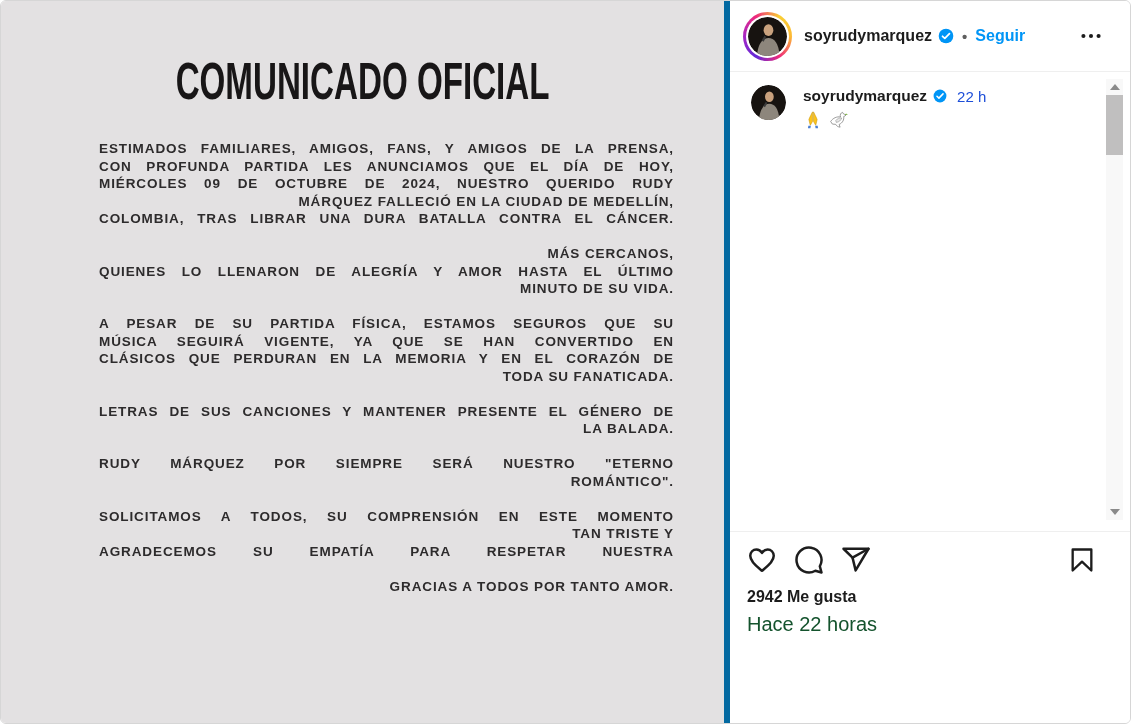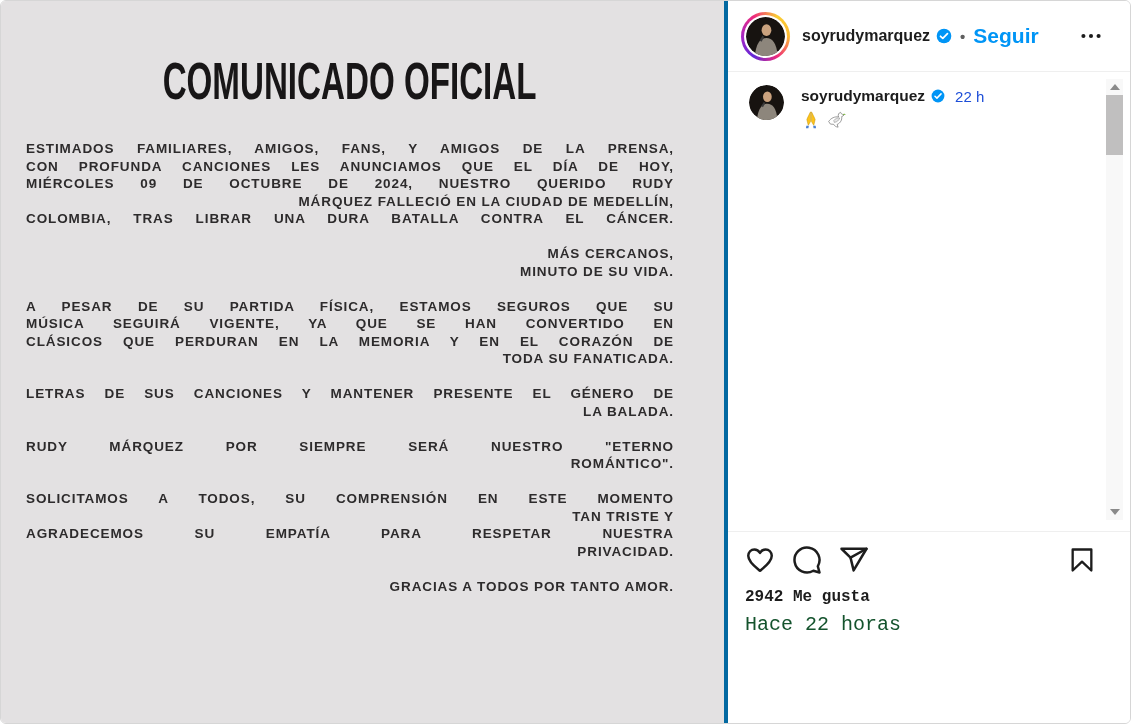--- a/index.html
+++ b/index.html
@@ -6,53 +6,53 @@
   html,body { background:#ffffff; font-family:"Liberation Sans","DejaVu Sans",sans-serif; }
   .page {
     position:relative; width:1131px; height:724px;
     border:1px solid #d6d6d6; border-radius:6px; overflow:hidden;
     display:flex; background:#fff;
   }
 
   
   .post-image {
     width:723px; flex:0 0 723px; background:#e3e1e2;
-    padding:56px 50px 0 25px; overflow:hidden;
+    padding:56px 50px 0 50px; overflow:hidden;
   }
   .flyer-title-wrap { text-align:center; margin-bottom:33px; }
   .flyer-title {
     display:inline-block; font-size:51px; line-height:50px; font-weight:800;
     color:#181617; letter-spacing:0; white-space:nowrap;
     transform:scaleX(0.65); transform-origin:center;
   }
   .flyer-body { color:#2d2b2c; font-size:13.5px; font-weight:700; letter-spacing:0.9px; }
   .flyer-paragraph { margin-bottom:17.5px; }
   .flyer-line { line-height:17.5px; white-space:normal; text-align:right; }
-  .flyer-line.stretch { text-align:justify; text-align-last:justify; }
+  .flyer-line.stretch { text-align:justify; text-align-last:justify;margin-left:48px; }
 
   
-  .panel { flex:1; display:flex; flex-direction:column; background:#fff; border-left:4px solid #0369a1; min-width:0; }
+  .panel { flex:1; display:flex; flex-direction:column; background:#fff; border-left:6px solid #0369a1; min-width:0; }
 
   .post-header {
     flex:0 0 71px; display:flex; align-items:center;
     padding:0 22px 0 13px; border-bottom:1px solid #efefef;
   }
   .avatar-ring {
     width:49px; height:49px; border-radius:50%;
     background:conic-gradient(from 210deg, #6228d7, #a626c4, #ee2a7b, #f9ce34, #fdba35, #ee2a7b, #6228d7);
     display:flex; align-items:center; justify-content:center; flex:0 0 auto;
   }
   .avatar-ring-inner { width:43px; height:43px; border-radius:50%; background:#fff; display:flex; align-items:center; justify-content:center; }
   .avatar-photo { border-radius:50%; overflow:hidden; display:block; }
   .header-user { margin-left:12px; display:flex; align-items:center; gap:6px; min-width:0; }
   .username { font-size:16px; font-weight:700; color:#1c1c1c; text-decoration:none; white-space:nowrap; }
   .badge { display:inline-flex; flex:0 0 auto; }
   .sep-dot { color:#5f5f5f; font-size:15px; font-weight:700; margin:0 2px; }
   .follow-btn {
-    color:#0095f6; font-size:21px; font-weight:700; background:none; border:none;
+    color:#0095f6; font-size:16px; font-weight:700; background:none; border:none;
     cursor:pointer; padding:0; white-space:nowrap;
   }
   .more-btn { margin-left:auto; background:none; border:none; cursor:pointer; display:flex; padding:4px; }
 
   .comments { flex:1 1 auto; position:relative; padding:13px 44px 0 21px; overflow:hidden; }
   .comment { display:flex; }
   .comment-avatar { flex:0 0 auto; }
   .comment-main { margin-left:17px; padding-top:2px; min-width:0; }
   .comment-top { display:flex; align-items:center; gap:6px; }
   .comment-user { font-size:15.5px; font-weight:700; color:#1c1c1c; text-decoration:none; }
@@ -63,68 +63,68 @@
   .scrollbar {
     position:absolute; top:7px; right:7px; bottom:11px; width:17px;
     display:flex; flex-direction:column; background:#f8f8f8;
   }
   .sb-btn { flex:0 0 16px; display:flex; align-items:center; justify-content:center; cursor:pointer; }
   .tri-up { width:0; height:0; border-left:5px solid transparent; border-right:5px solid transparent; border-bottom:6px solid #8a8a8a; }
   .tri-down { width:0; height:0; border-left:5px solid transparent; border-right:5px solid transparent; border-top:6px solid #8a8a8a; }
   .sb-track { flex:1 1 auto; position:relative; }
   .sb-thumb { position:absolute; top:0; left:0; right:0; height:60px; background:#c0bfbf; cursor:pointer; }
 
-  .actions-block { flex:0 0 192px; border-top:1px solid #efefef; padding:13px 34px 0 17px;font-family:Liberation Mono, monospace; }
+  .actions-block { flex:0 0 192px; border-top:1px solid #efefef; padding:13px 34px 0 17px; }
   .action-row { display:flex; align-items:center; }
   .icon-btn { background:none; border:none; padding:0; margin-right:17px; cursor:pointer; display:flex; }
   .icon-btn.save { margin-left:auto; margin-right:0; }
   .action-svg { stroke:#1d1d1d; fill:none; stroke-width:2; stroke-linejoin:round; stroke-linecap:round; }
   .likes-row { margin-top:13px; font-size:16px; font-weight:700; color:#1c1c1c; cursor:pointer; }
   .timestamp { margin-top:7px; font-size:20px; color:#14532d; }
 </style>
 </head>
 <body>
 
 <div class="page">
 
   <div class="post-image">
     <div class="flyer-title-wrap">
       <div class="flyer-title">COMUNICADO OFICIAL</div>
     </div>
     <div class="flyer-body" id="flyer-body">
         <div class="flyer-paragraph">
           <div class="flyer-line stretch">ESTIMADOS FAMILIARES, AMIGOS, FANS, Y AMIGOS DE LA PRENSA,</div>
-          <div class="flyer-line stretch">CON PROFUNDA CANCIONES LES ANUNCIAMOS QUE EL DÍA DE HOY,</div>
+          <div class="flyer-line stretch">CON PROFUNDA PARTIDA LES ANUNCIAMOS QUE EL DÍA DE HOY,</div>
           <div class="flyer-line stretch">MIÉRCOLES 09 DE OCTUBRE DE 2024, NUESTRO QUERIDO RUDY</div>
           <div class="flyer-line">MÁRQUEZ FALLECIÓ EN LA CIUDAD DE MEDELLÍN,</div>
           <div class="flyer-line stretch">COLOMBIA, TRAS LIBRAR UNA DURA BATALLA CONTRA EL CÁNCER.</div>
         </div>
         <div class="flyer-paragraph">
           <div class="flyer-line">MÁS CERCANOS,</div>
+          <div class="flyer-line stretch">QUIENES LO LLENARON DE ALEGRÍA Y AMOR HASTA EL ÚLTIMO</div>
           <div class="flyer-line">MINUTO DE SU VIDA.</div>
         </div>
         <div class="flyer-paragraph">
           <div class="flyer-line stretch">A PESAR DE SU PARTIDA FÍSICA, ESTAMOS SEGUROS QUE SU</div>
           <div class="flyer-line stretch">MÚSICA SEGUIRÁ VIGENTE, YA QUE SE HAN CONVERTIDO EN</div>
           <div class="flyer-line stretch">CLÁSICOS QUE PERDURAN EN LA MEMORIA Y EN EL CORAZÓN DE</div>
           <div class="flyer-line">TODA SU FANATICADA.</div>
         </div>
         <div class="flyer-paragraph">
           <div class="flyer-line stretch">LETRAS DE SUS CANCIONES Y MANTENER PRESENTE EL GÉNERO DE</div>
           <div class="flyer-line">LA BALADA.</div>
         </div>
         <div class="flyer-paragraph">
           <div class="flyer-line stretch">RUDY MÁRQUEZ POR SIEMPRE SERÁ NUESTRO "ETERNO</div>
           <div class="flyer-line">ROMÁNTICO".</div>
         </div>
         <div class="flyer-paragraph">
           <div class="flyer-line stretch">SOLICITAMOS A TODOS, SU COMPRENSIÓN EN ESTE MOMENTO</div>
           <div class="flyer-line">TAN TRISTE Y</div>
           <div class="flyer-line stretch">AGRADECEMOS SU EMPATÍA PARA RESPETAR NUESTRA</div>
-          <div class="flyer-line">PRIVACIDAD.</div>
         </div>
         <div class="flyer-paragraph">
           <div class="flyer-line">GRACIAS A TODOS POR TANTO AMOR.</div>
         </div>
       </div>
   </div>
 
   <div class="panel">
 
     <div class="post-header">

